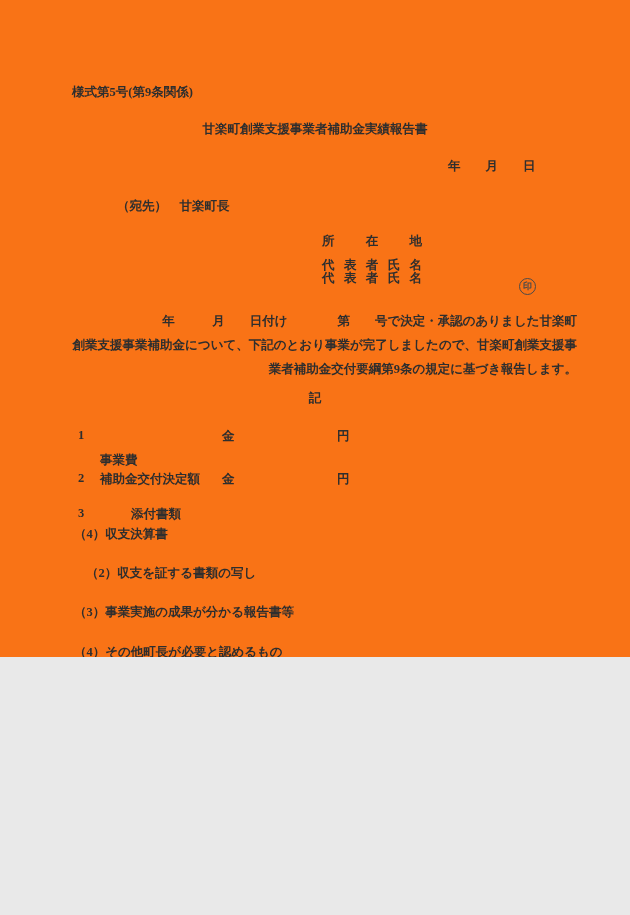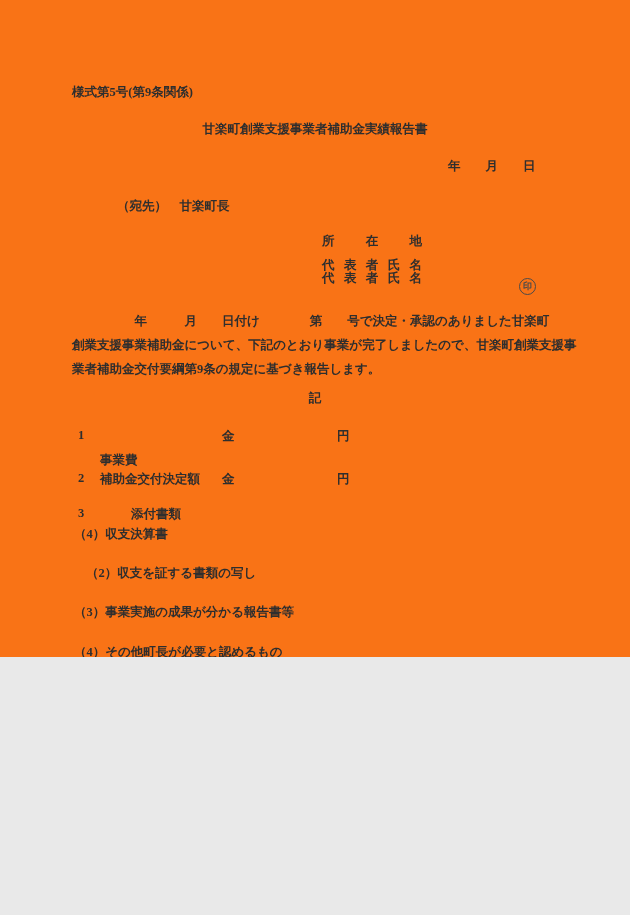--- a/index.html
+++ b/index.html
@@ -47,20 +47,21 @@
     line-height: 15px;
     text-align: center;
     color: #4a4a4a;
   }
   .body-para {
     position: absolute;
     left: 72px;
     top: 309px;
     width: 505px;
     line-height: 24px;
+    text-align: right;
   }
   .body-para div { white-space: pre; }
   .row-num   { position: absolute; left: 78px;  white-space: pre; }
   .row-label { position: absolute; left: 100px; white-space: pre; }
   .row-kin   { position: absolute; left: 222px; white-space: pre; }
   .row-en    { position: absolute; left: 337px; white-space: pre; }
   .attach    { position: absolute; left: 74px;  white-space: pre; }
 </style>
 </head>
 <body>

